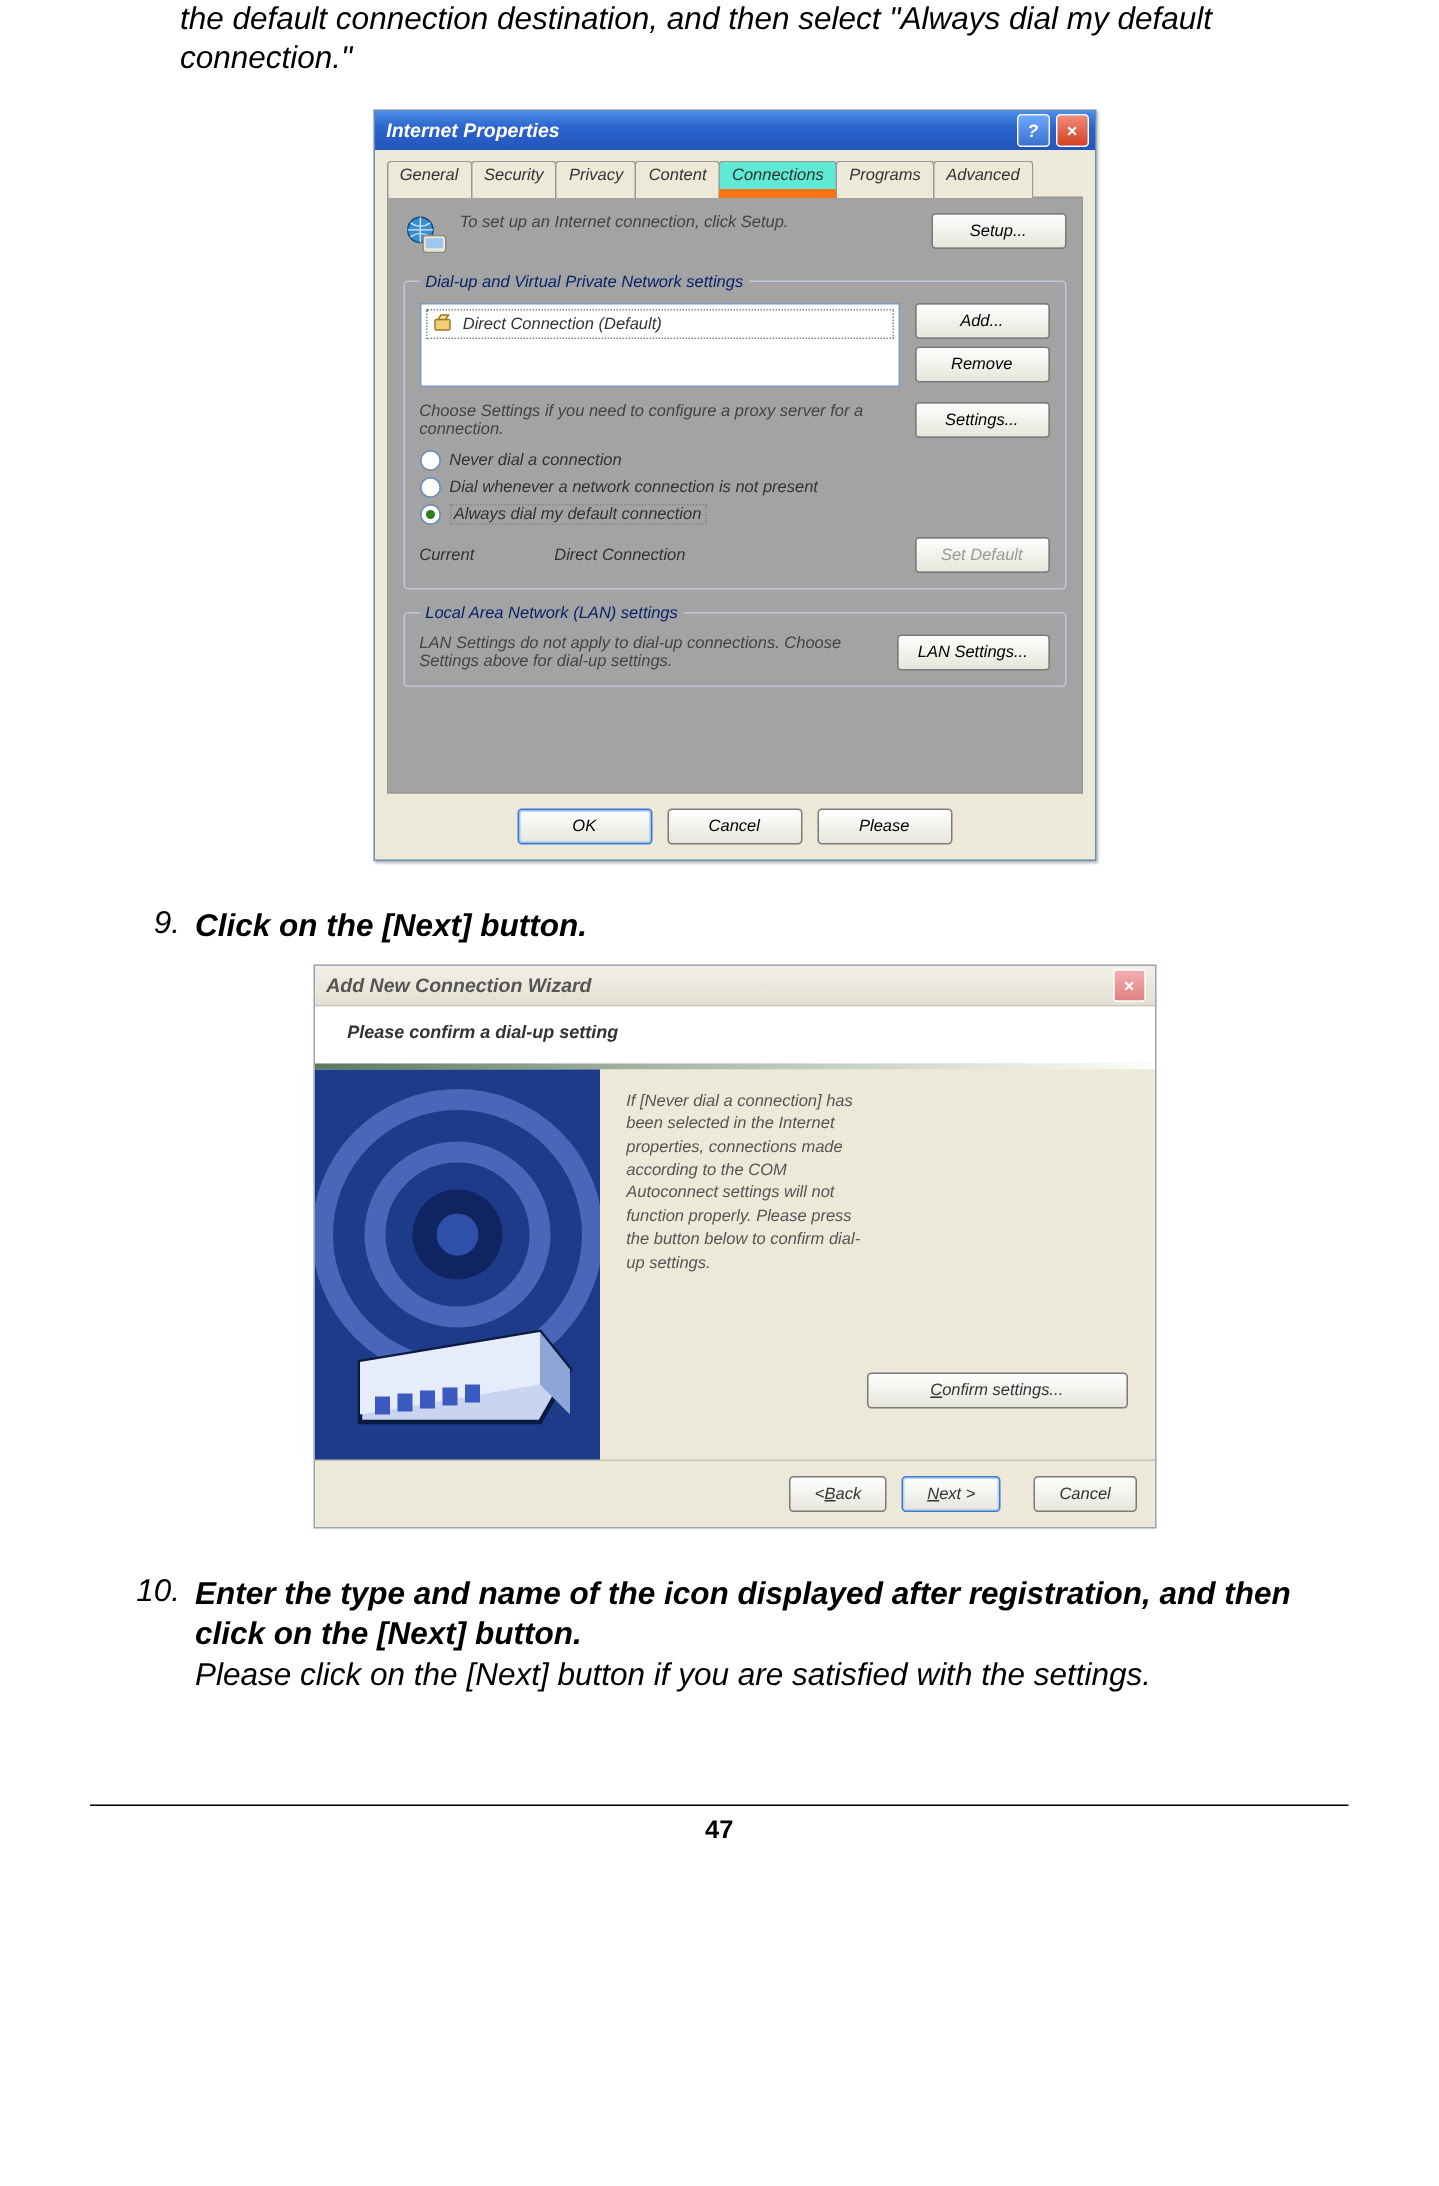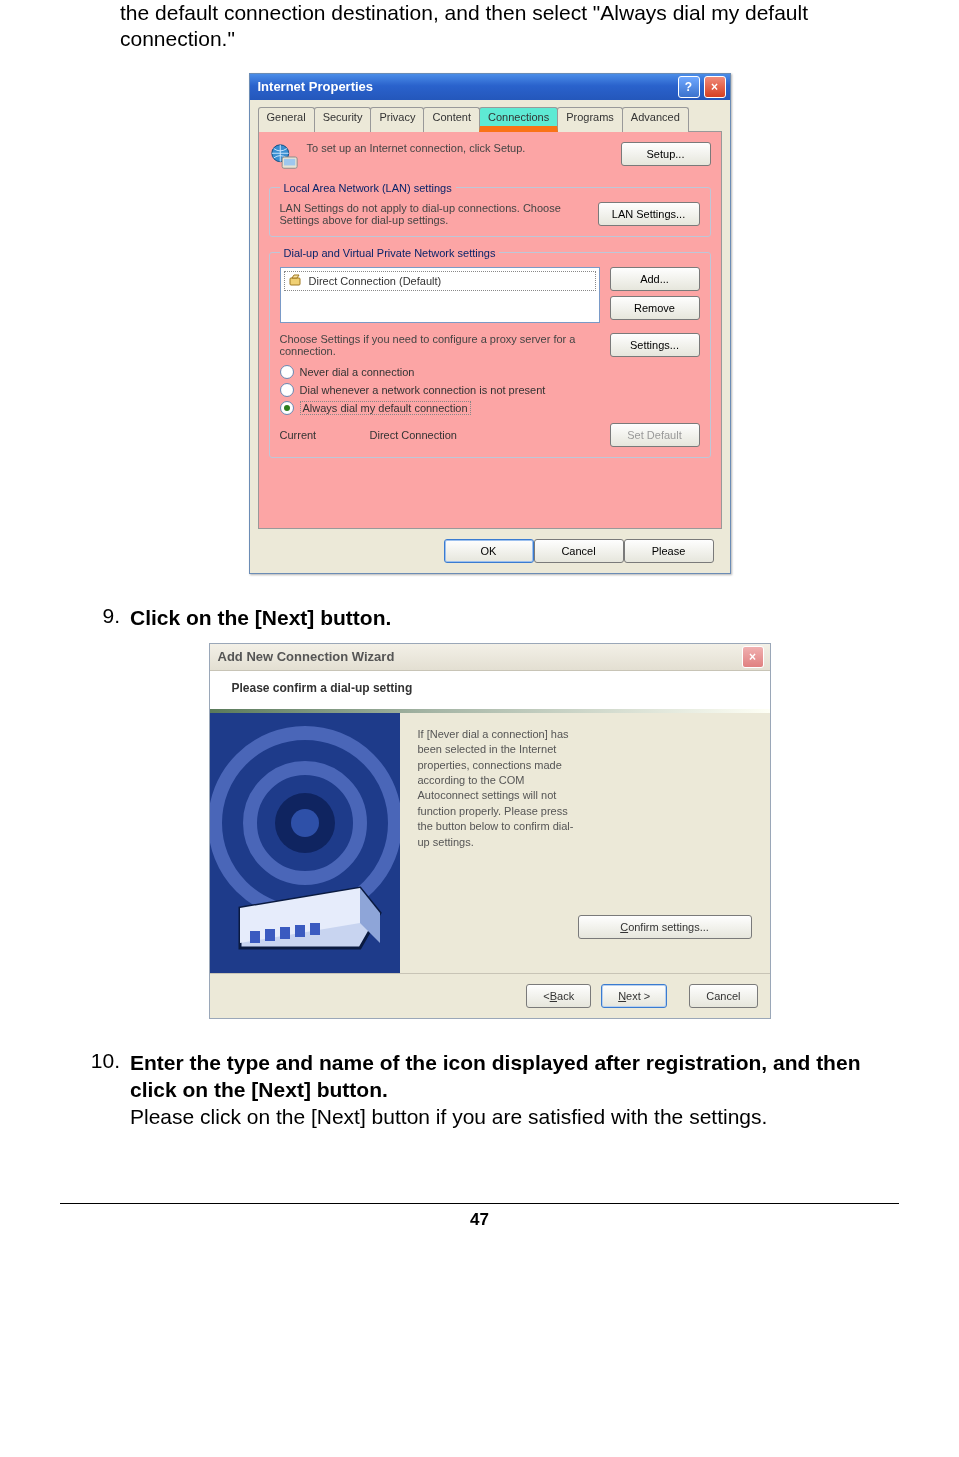--- a/index.html
+++ b/index.html
@@ -4,20 +4,21 @@
 <style>
   body {
     font-family: Arial, Helvetica, sans-serif;
     margin: 0;
     background: #fff;
     color: #000;
     width: 959px;
   }
   .page {
     padding: 0 60px 30px 80px;
+    font-style: italic;
   }
   .body-text {
     font-size: 21px;
     line-height: 1.25;
     margin: 0 0 20px 0;
   }
   .list-row {
     display: flex;
     margin-bottom: 12px;
   }
@@ -92,21 +93,21 @@
     top: 1px;
   }
   .tab.active {
     background: #5eead4;
     border-bottom: 6px solid #f97316;
     z-index: 2;
   }
   .tab-panel {
     border: 1px solid #999;
     border-top: none;
-    background: #fca5a5;
+    background: #a3a3a3;
     padding: 10px 10px 10px 10px;
   }
 
   .row-with-btn {
     display: flex;
     align-items: flex-start;
     gap: 8px;
   }
   .icon-globe {
     width: 30px; height: 30px;
@@ -167,21 +168,21 @@
   .radio-dot.checked::after{
     content:"";position:absolute;top:3px;left:3px;width:6px;height:6px;
     border-radius:50%;background:#2e7d1e;
   }
   .txt { white-space: nowrap; }
   .dotted { border:1px dotted #888; padding:0 2px; display:inline-block; }
 
   .group-small-text { color:#444; }
 
   .dlg-buttons {
-    display:flex;justify-content:flex-end;gap:0;padding:10px 8px 0 8px;
+    display:flex;justify-content:center;gap:10px;padding:10px 8px 0 8px;
   }
 
   .spacer-tall { height:60px; }
 
   
   .wiz-dialog {
     width: 560px;
     border: 1px solid #9aa7b8;
     background: #ece9d8;
     font-family: Tahoma, sans-serif;
@@ -284,28 +285,20 @@
                   <path d="M3 12 H21 M12 3 V21 M5 7 Q12 12 19 7 M5 17 Q12 12 19 17" stroke="#cfe8ff" fill="none" stroke-width="1"></path>
                   <rect x="14" y="16" width="16" height="12" rx="2" fill="#e6e3d3" stroke="#888"></rect>
                   <rect x="16" y="18" width="12" height="7" fill="#9ec7ee"></rect>
                 </svg>
             </div>
             <div style="flex:1;" class="group-small-text">To set up an Internet connection, click Setup.</div>
             <div class="win-btn">Setup...</div>
           </div>
 
           <fieldset class="win-group">
-            <legend>Local Area Network (LAN) settings</legend>
-            <div class="flex-between" style="align-items:flex-start;">
-              <div style="flex:1;" class="group-small-text">LAN Settings do not apply to dial-up connections. Choose Settings above for dial-up settings.</div>
-              <div class="win-btn" style="width:100px;">LAN Settings...</div>
-            </div>
-          </fieldset>
-
-          <fieldset class="win-group">
             <legend>Dial-up and Virtual Private Network settings</legend>
             <div class="flex-between">
               <div class="listbox" style="flex:1;">
                 <div class="list-item">
                   <span class="conn-icon">
                     <svg viewBox="0 0 16 16">
                         <rect x="3" y="5" width="10" height="7" rx="1" fill="#f0d074" stroke="#a07820"></rect>
                         <path d="M5 5 L7 2 H12 L10 5 Z" fill="#f7e0a0" stroke="#a07820"></path>
                       </svg>
                   </span>
@@ -335,20 +328,28 @@
                 <span class="dotted">Always dial my default connection</span>
               </div>
             </div>
             <div class="flex-between" style="margin-top:8px;align-items:center;">
               <span style="width:80px;">Current</span>
               <span style="flex:1;">Direct Connection</span>
               <div class="win-btn disabled">Set Default</div>
             </div>
           </fieldset>
 
+          <fieldset class="win-group">
+            <legend>Local Area Network (LAN) settings</legend>
+            <div class="flex-between" style="align-items:flex-start;">
+              <div style="flex:1;" class="group-small-text">LAN Settings do not apply to dial-up connections. Choose Settings above for dial-up settings.</div>
+              <div class="win-btn" style="width:100px;">LAN Settings...</div>
+            </div>
+          </fieldset>
+
           <div class="spacer-tall"></div>
         </div>
         <div class="dlg-buttons">
           <div class="win-btn primary">OK</div>
           <div class="win-btn">Cancel</div>
           <div class="win-btn">Please</div>
         </div>
       </div>
     </div>
   </div>

